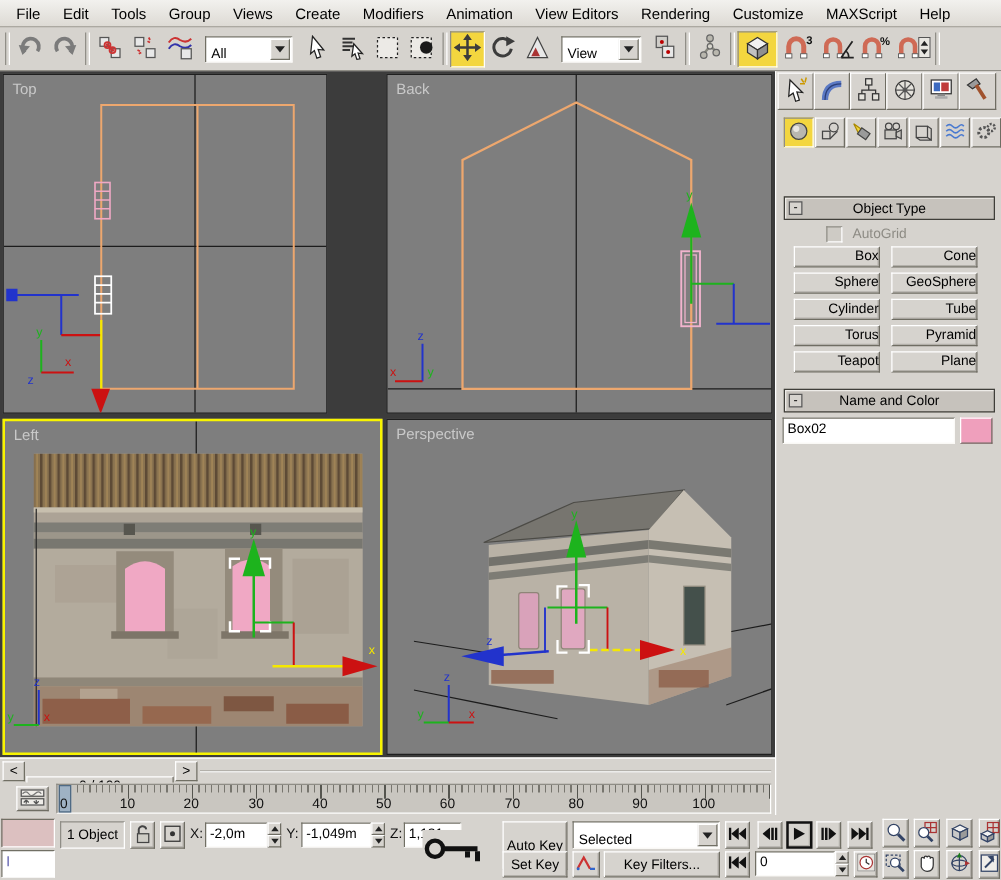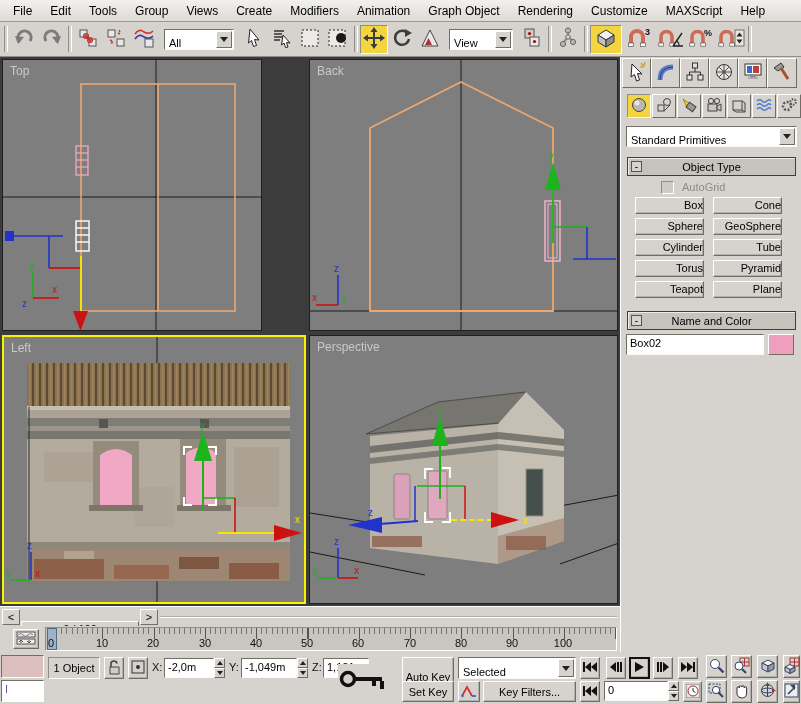--- a/index.html
+++ b/index.html
@@ -84,21 +84,21 @@
 
   <div id="menubar" class="abs">
     <span class="menu-item">File</span>
     <span class="menu-item">Edit</span>
     <span class="menu-item">Tools</span>
     <span class="menu-item">Group</span>
     <span class="menu-item">Views</span>
     <span class="menu-item">Create</span>
     <span class="menu-item">Modifiers</span>
     <span class="menu-item">Animation</span>
-    <span class="menu-item">Graph Object</span>
+    <span class="menu-item">View Editors</span>
     <span class="menu-item">Rendering</span>
     <span class="menu-item">Customize</span>
     <span class="menu-item">MAXScript</span>
     <span class="menu-item">Help</span>
   </div>
 
   <div id="toolbar" class="abs">
     <div class="tsep"></div>
     <div class="tbtn">
         <span>
@@ -396,21 +396,21 @@
         <text x="291" y="186" fill="#f5e800" font-size="10">x</text>
 
         <line x1="27" y1="243" x2="27" y2="215" stroke="#2233cc" stroke-width="1.6"></line>
         <line x1="7" y1="243" x2="27" y2="243" stroke="#1db31d" stroke-width="1.6"></line>
         <text x="23" y="212" fill="#2233cc" font-size="10">z</text>
         <text x="2" y="240" fill="#1db31d" font-size="10">y</text>
         <text x="31" y="240" fill="#cc1111" font-size="10">x</text>
       </svg>
     </div>
 
-    <div class="vp" style="left:309px;top:278px;width:309px;height:269px;">
+    <div class="vp" style="left:309px;top:278px;width:309px;height:269px;padding-left:21px;">
       <div class="vp-label">Perspective</div>
       <svg width="309" height="269">
 
         <line x1="0" y1="177" x2="70" y2="188" stroke="#1c1c1c"></line>
         <line x1="0" y1="216" x2="115" y2="239" stroke="#1c1c1c"></line>
         <line x1="250" y1="170" x2="309" y2="159" stroke="#1c1c1c"></line>
         <line x1="250" y1="228" x2="309" y2="207" stroke="#1c1c1c"></line>
 
         <polygon points="56,98 128,66 216,56 190,87" fill="#77756f" stroke="#4c4b46"></polygon>
         <polygon points="60,100 188,88 188,228 60,212" fill="#b9b2a6"></polygon>
@@ -746,24 +746,20 @@
             <path d="M1 4 q2.5 -2.5 5 0 t5 0 t4 0 M1 8 q2.5 -2.5 5 0 t5 0 t4 0 M1 12 q2.5 -2.5 5 0 t5 0 t4 0" fill="none" stroke="#4a7ad0" stroke-width="1.3"></path>
           </svg></span>
       </div>
     <div class="catbtn" style="left:156px;">
         <span><svg width="16" height="16">
             <circle cx="6" cy="9" r="4" fill="none" stroke="#555" stroke-width="2.4" stroke-dasharray="2,1.6"></circle>
             <circle cx="12" cy="5" r="2.8" fill="none" stroke="#555" stroke-width="2" stroke-dasharray="1.6,1.3"></circle>
           </svg></span>
       </div>
 
-    <div class="dd abs" style="left:5px;top:69px;width:171px;height:21px;">
-      <span>Standard Primitives</span>
-      <span class="arrowbox"></span>
-    </div>
 
     <div class="rollout" style="top:100px;">
       <span class="roll-minus">-</span>
       <span>Object Type</span>
     </div>
     <div class="abs" style="left:40px;top:123px;width:120px;height:14px;display:flex;align-items:center;">
       <span class="sunkengray" style="display:inline-block;width:13px;height:13px;background:#cecbc5;"></span>
       <span class="graytext" style="margin-left:8px;">AutoGrid</span>
     </div>
     <div class="objbtn" style="left:14px;top:140px;">Box</div>

